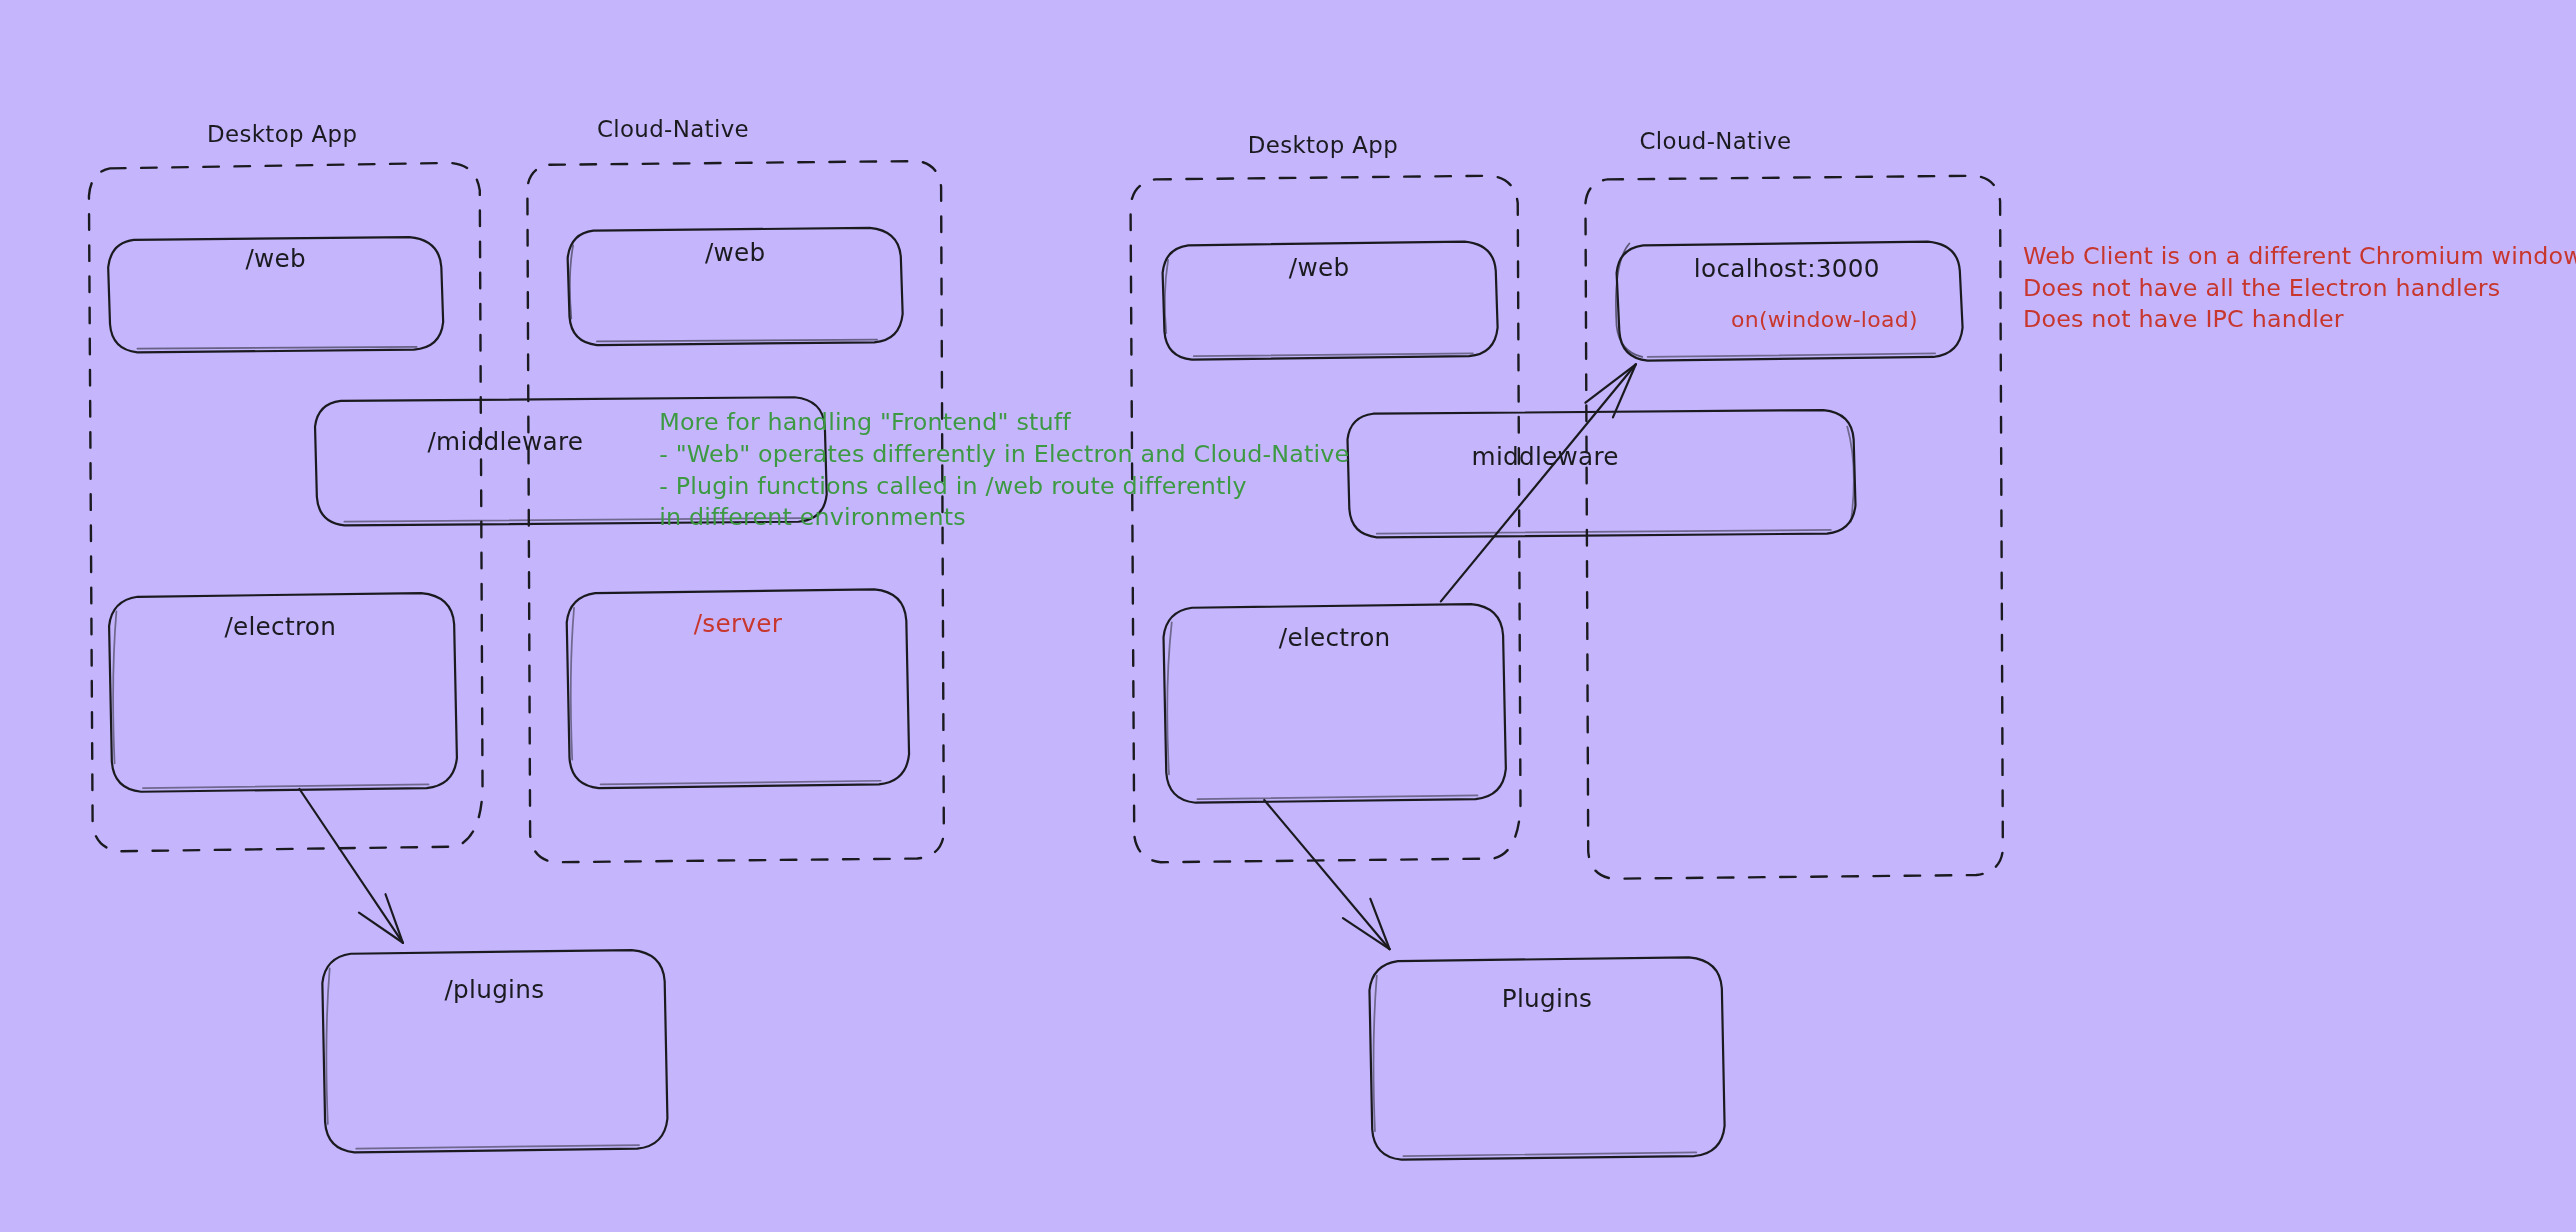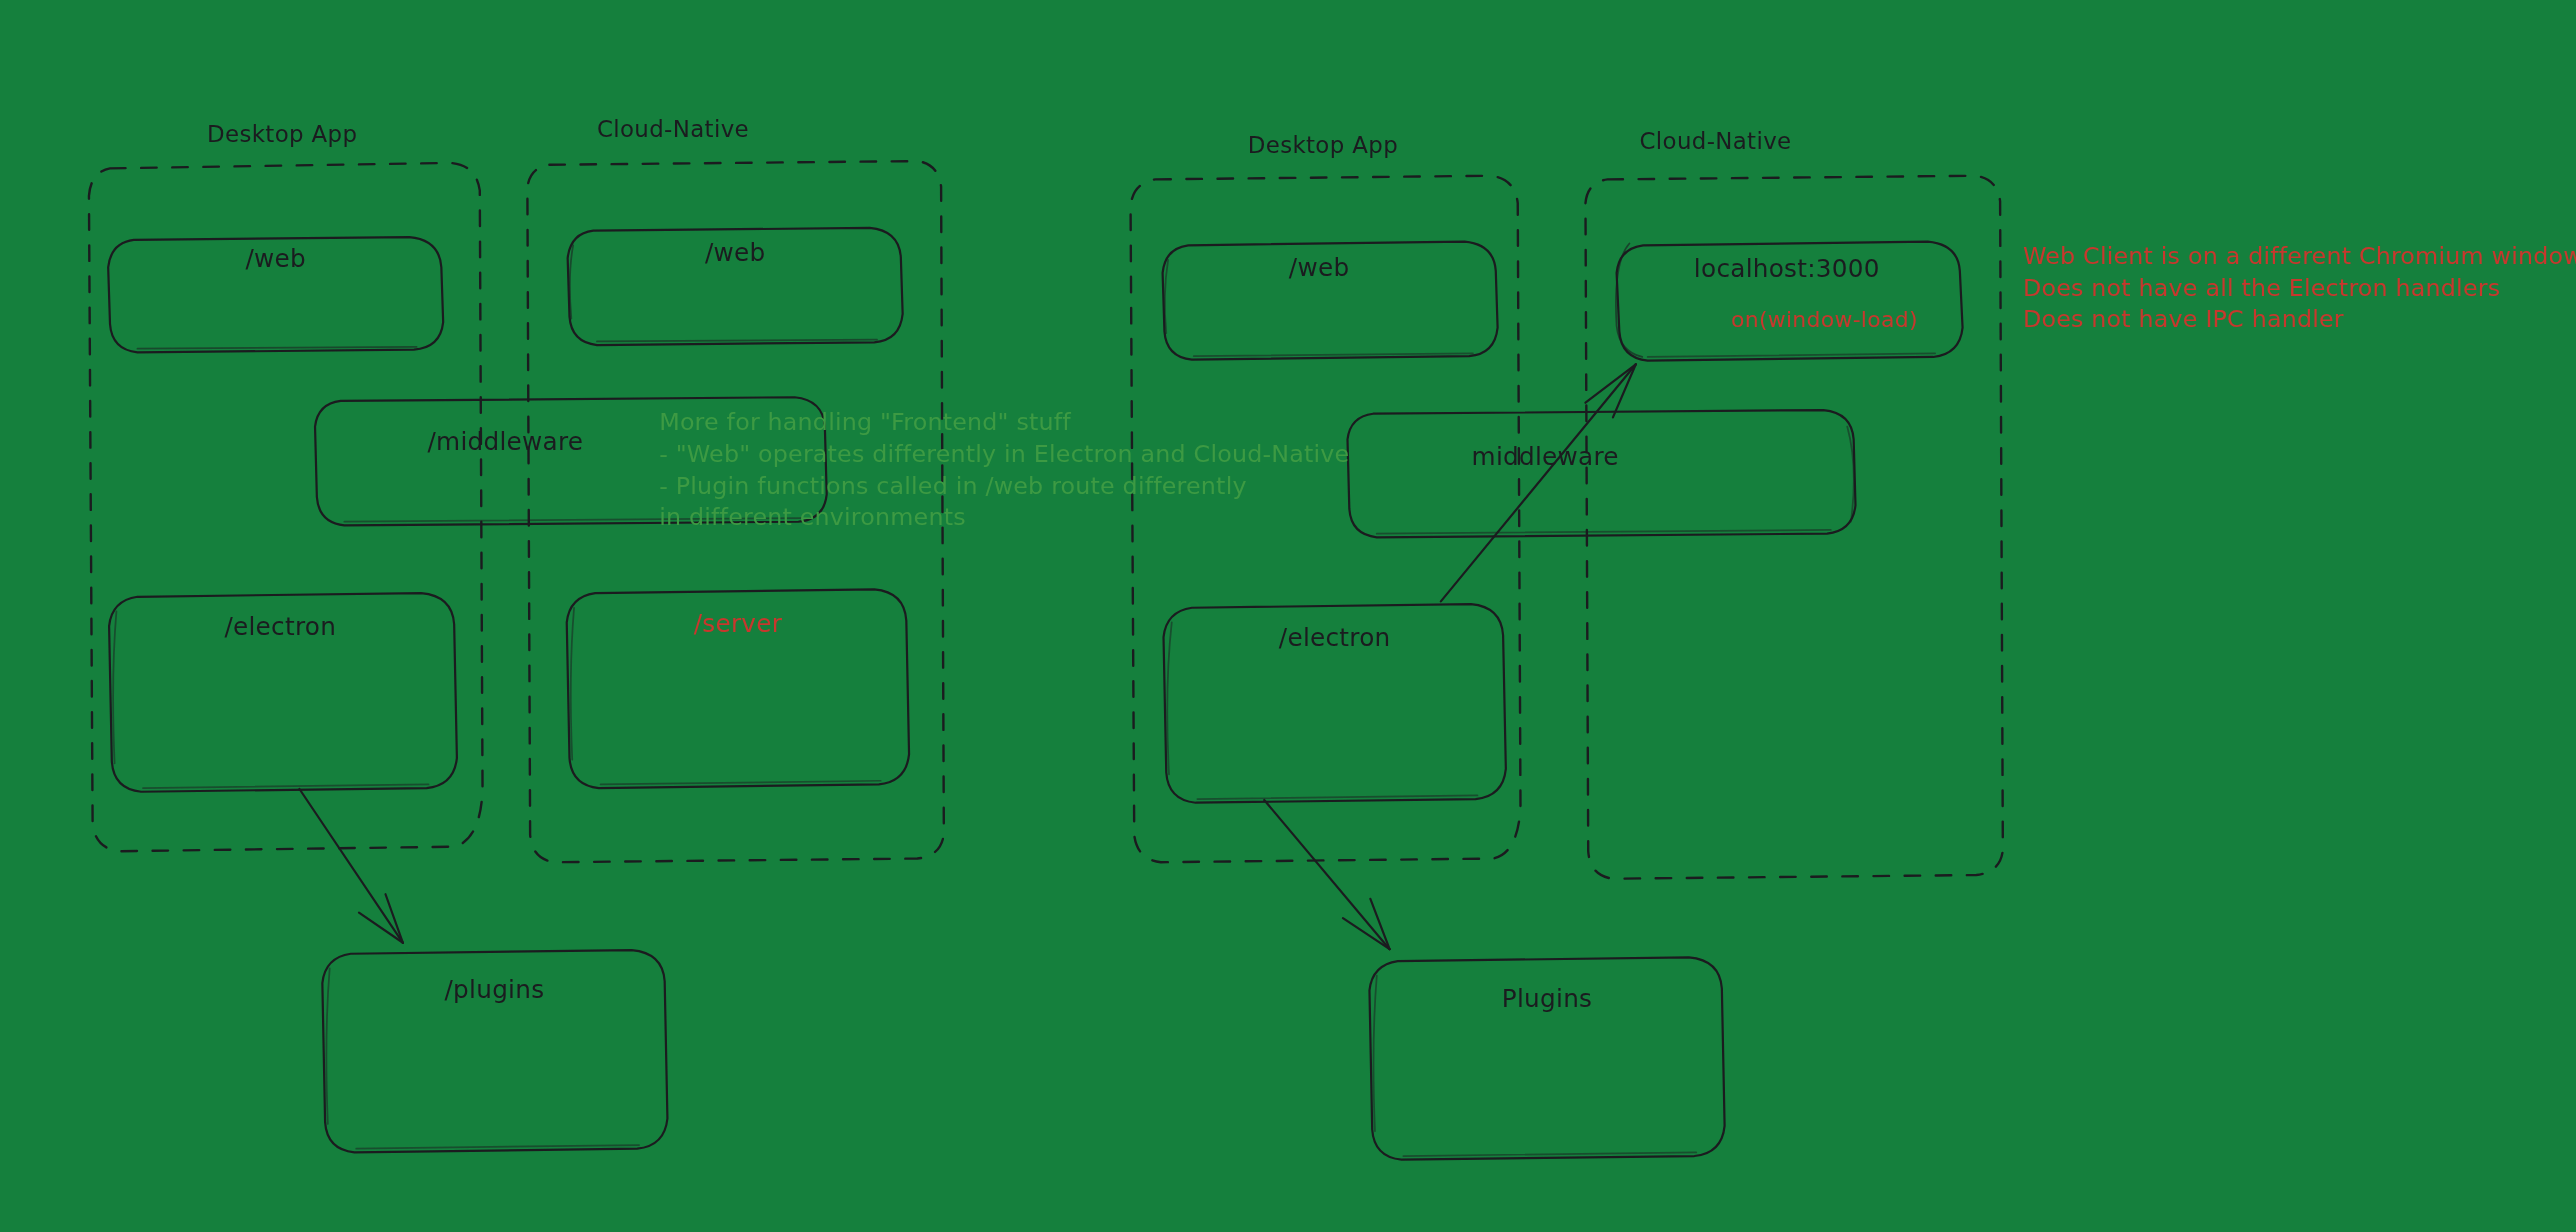--- a/index.html
+++ b/index.html
@@ -4,21 +4,21 @@
 <style>
   html, body {
     margin: 0;
     padding: 0;
     background: #ffffff;
   }
   #canvas-root {
     position: relative;
     width: 2576px;
     height: 1232px;
-    background: #15803d;
+    background: #c4b5fd;
     overflow: hidden;
     font-family: "DejaVu Sans", sans-serif;
   }
   svg.sketch {
     position: absolute;
     top: 0;
     left: 0;
     width: 2576px;
     height: 1232px;
   }

